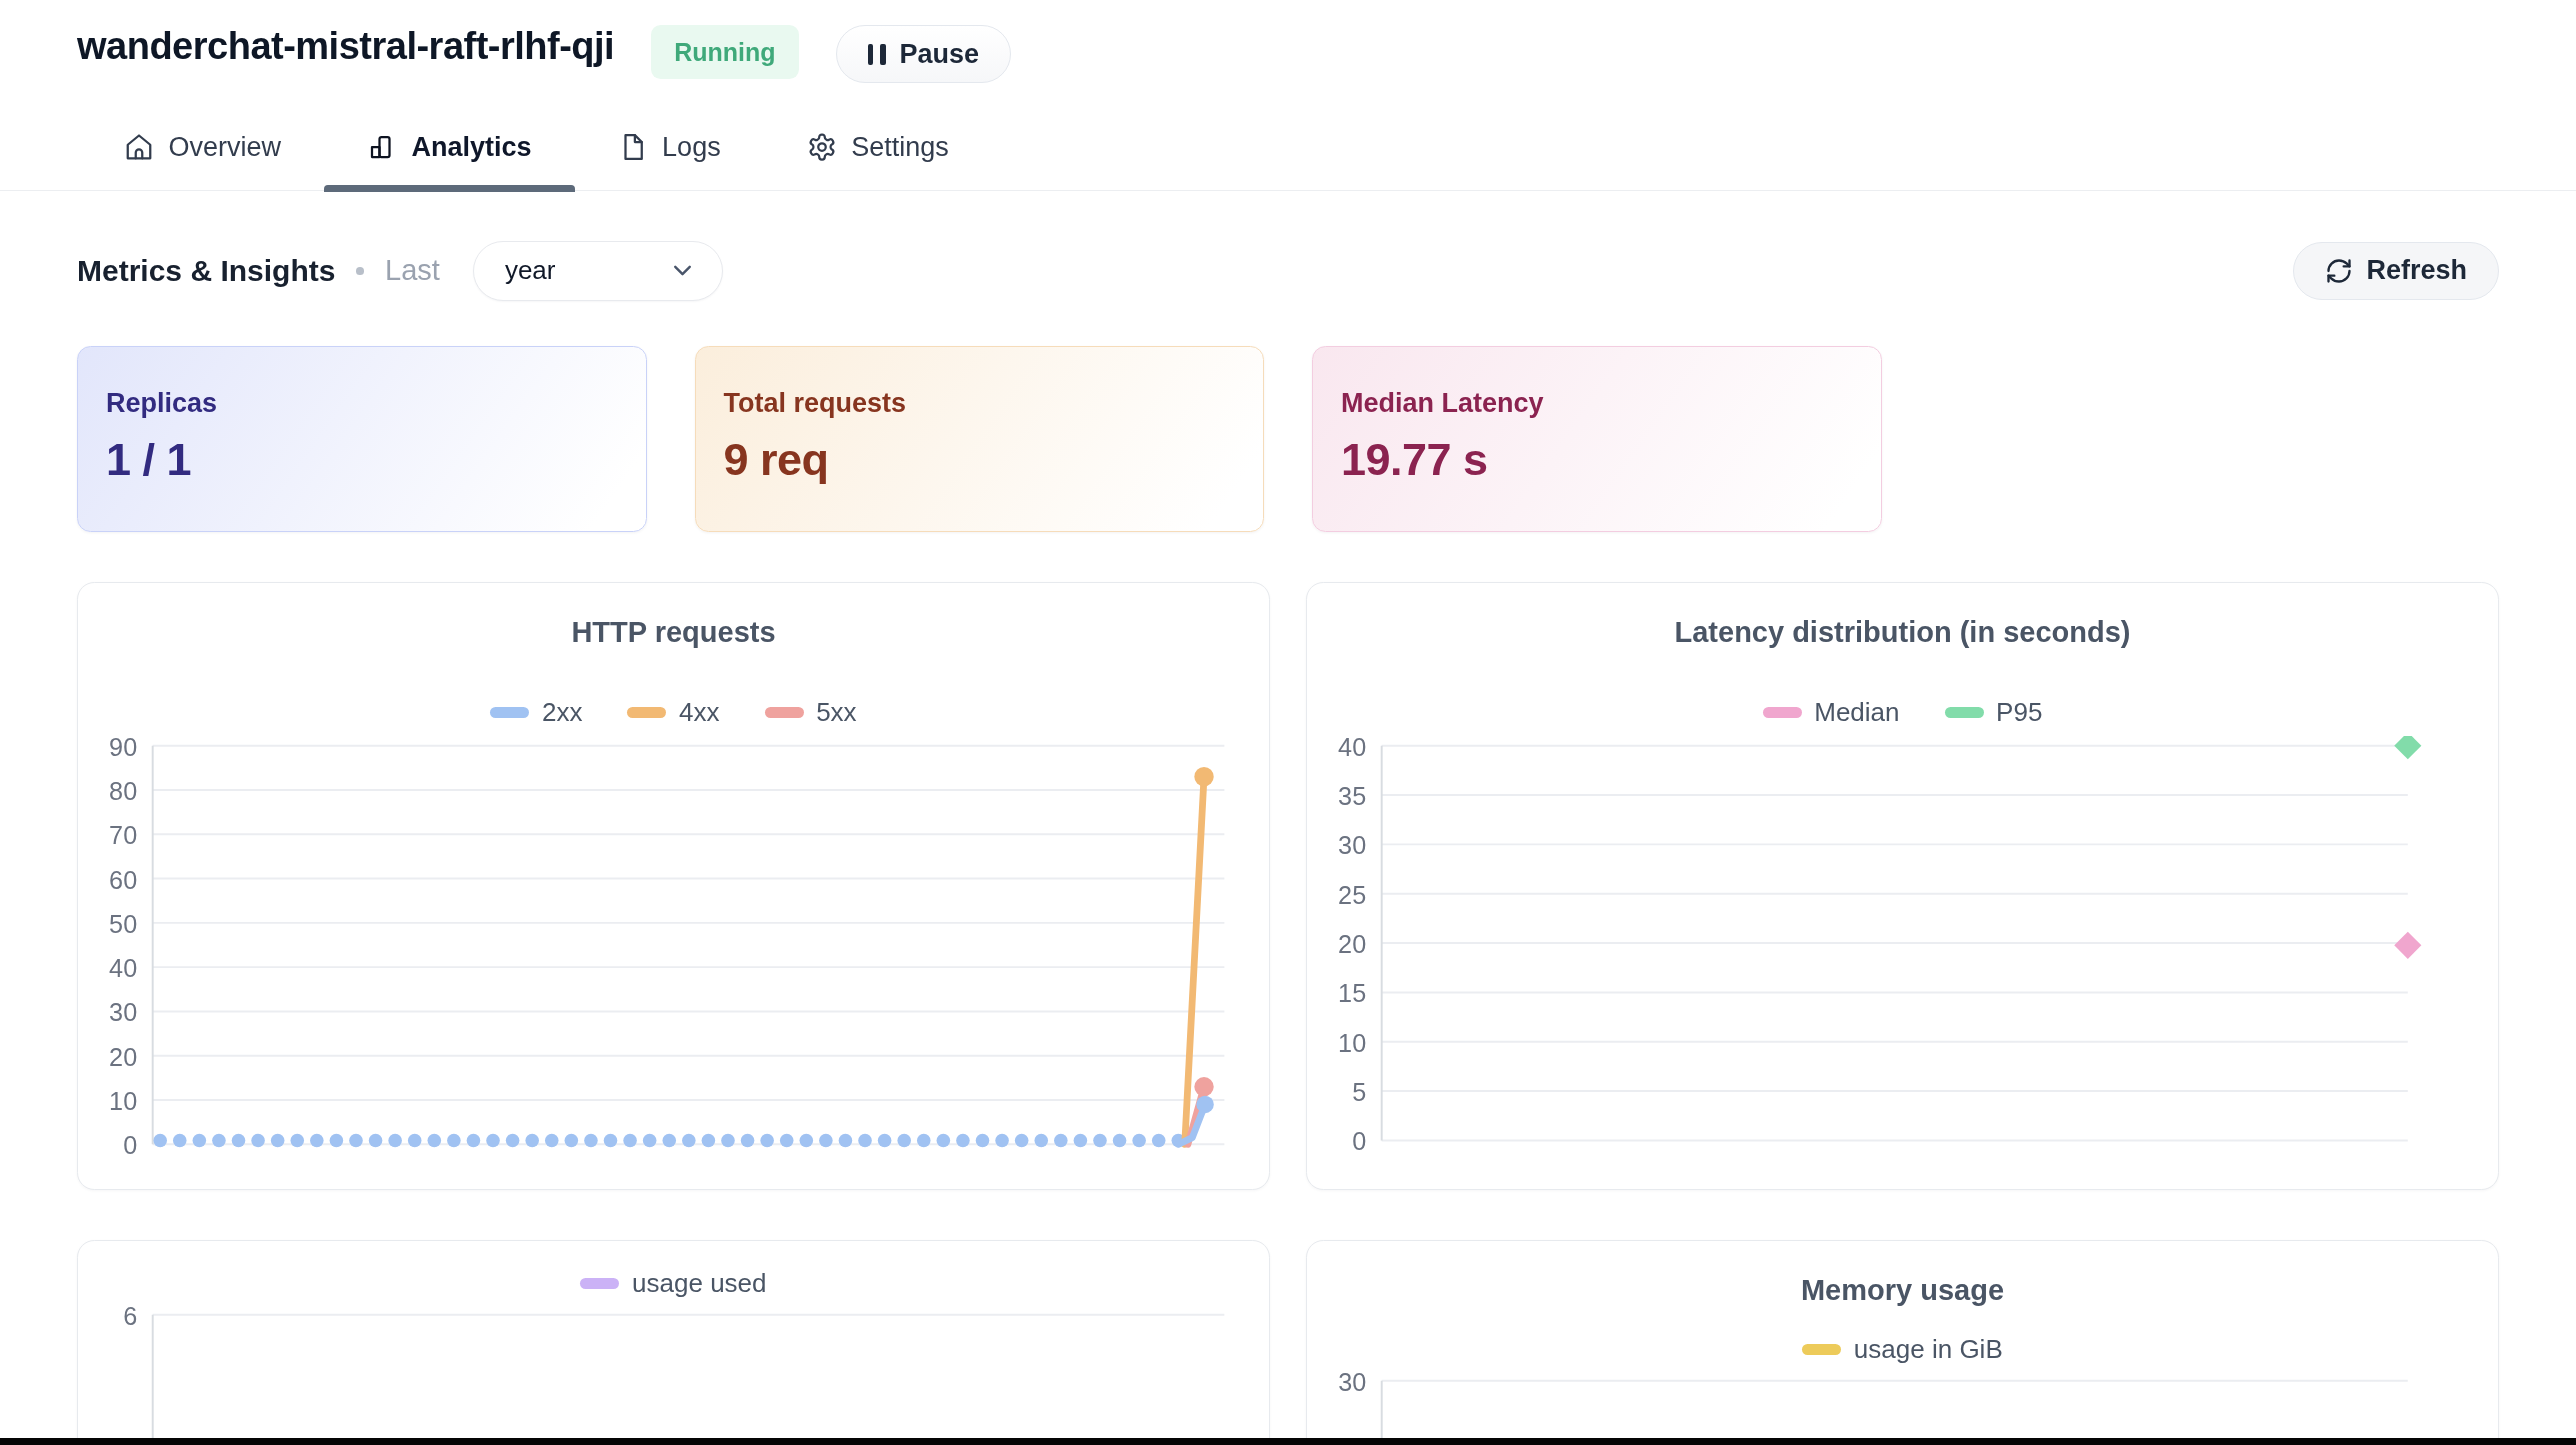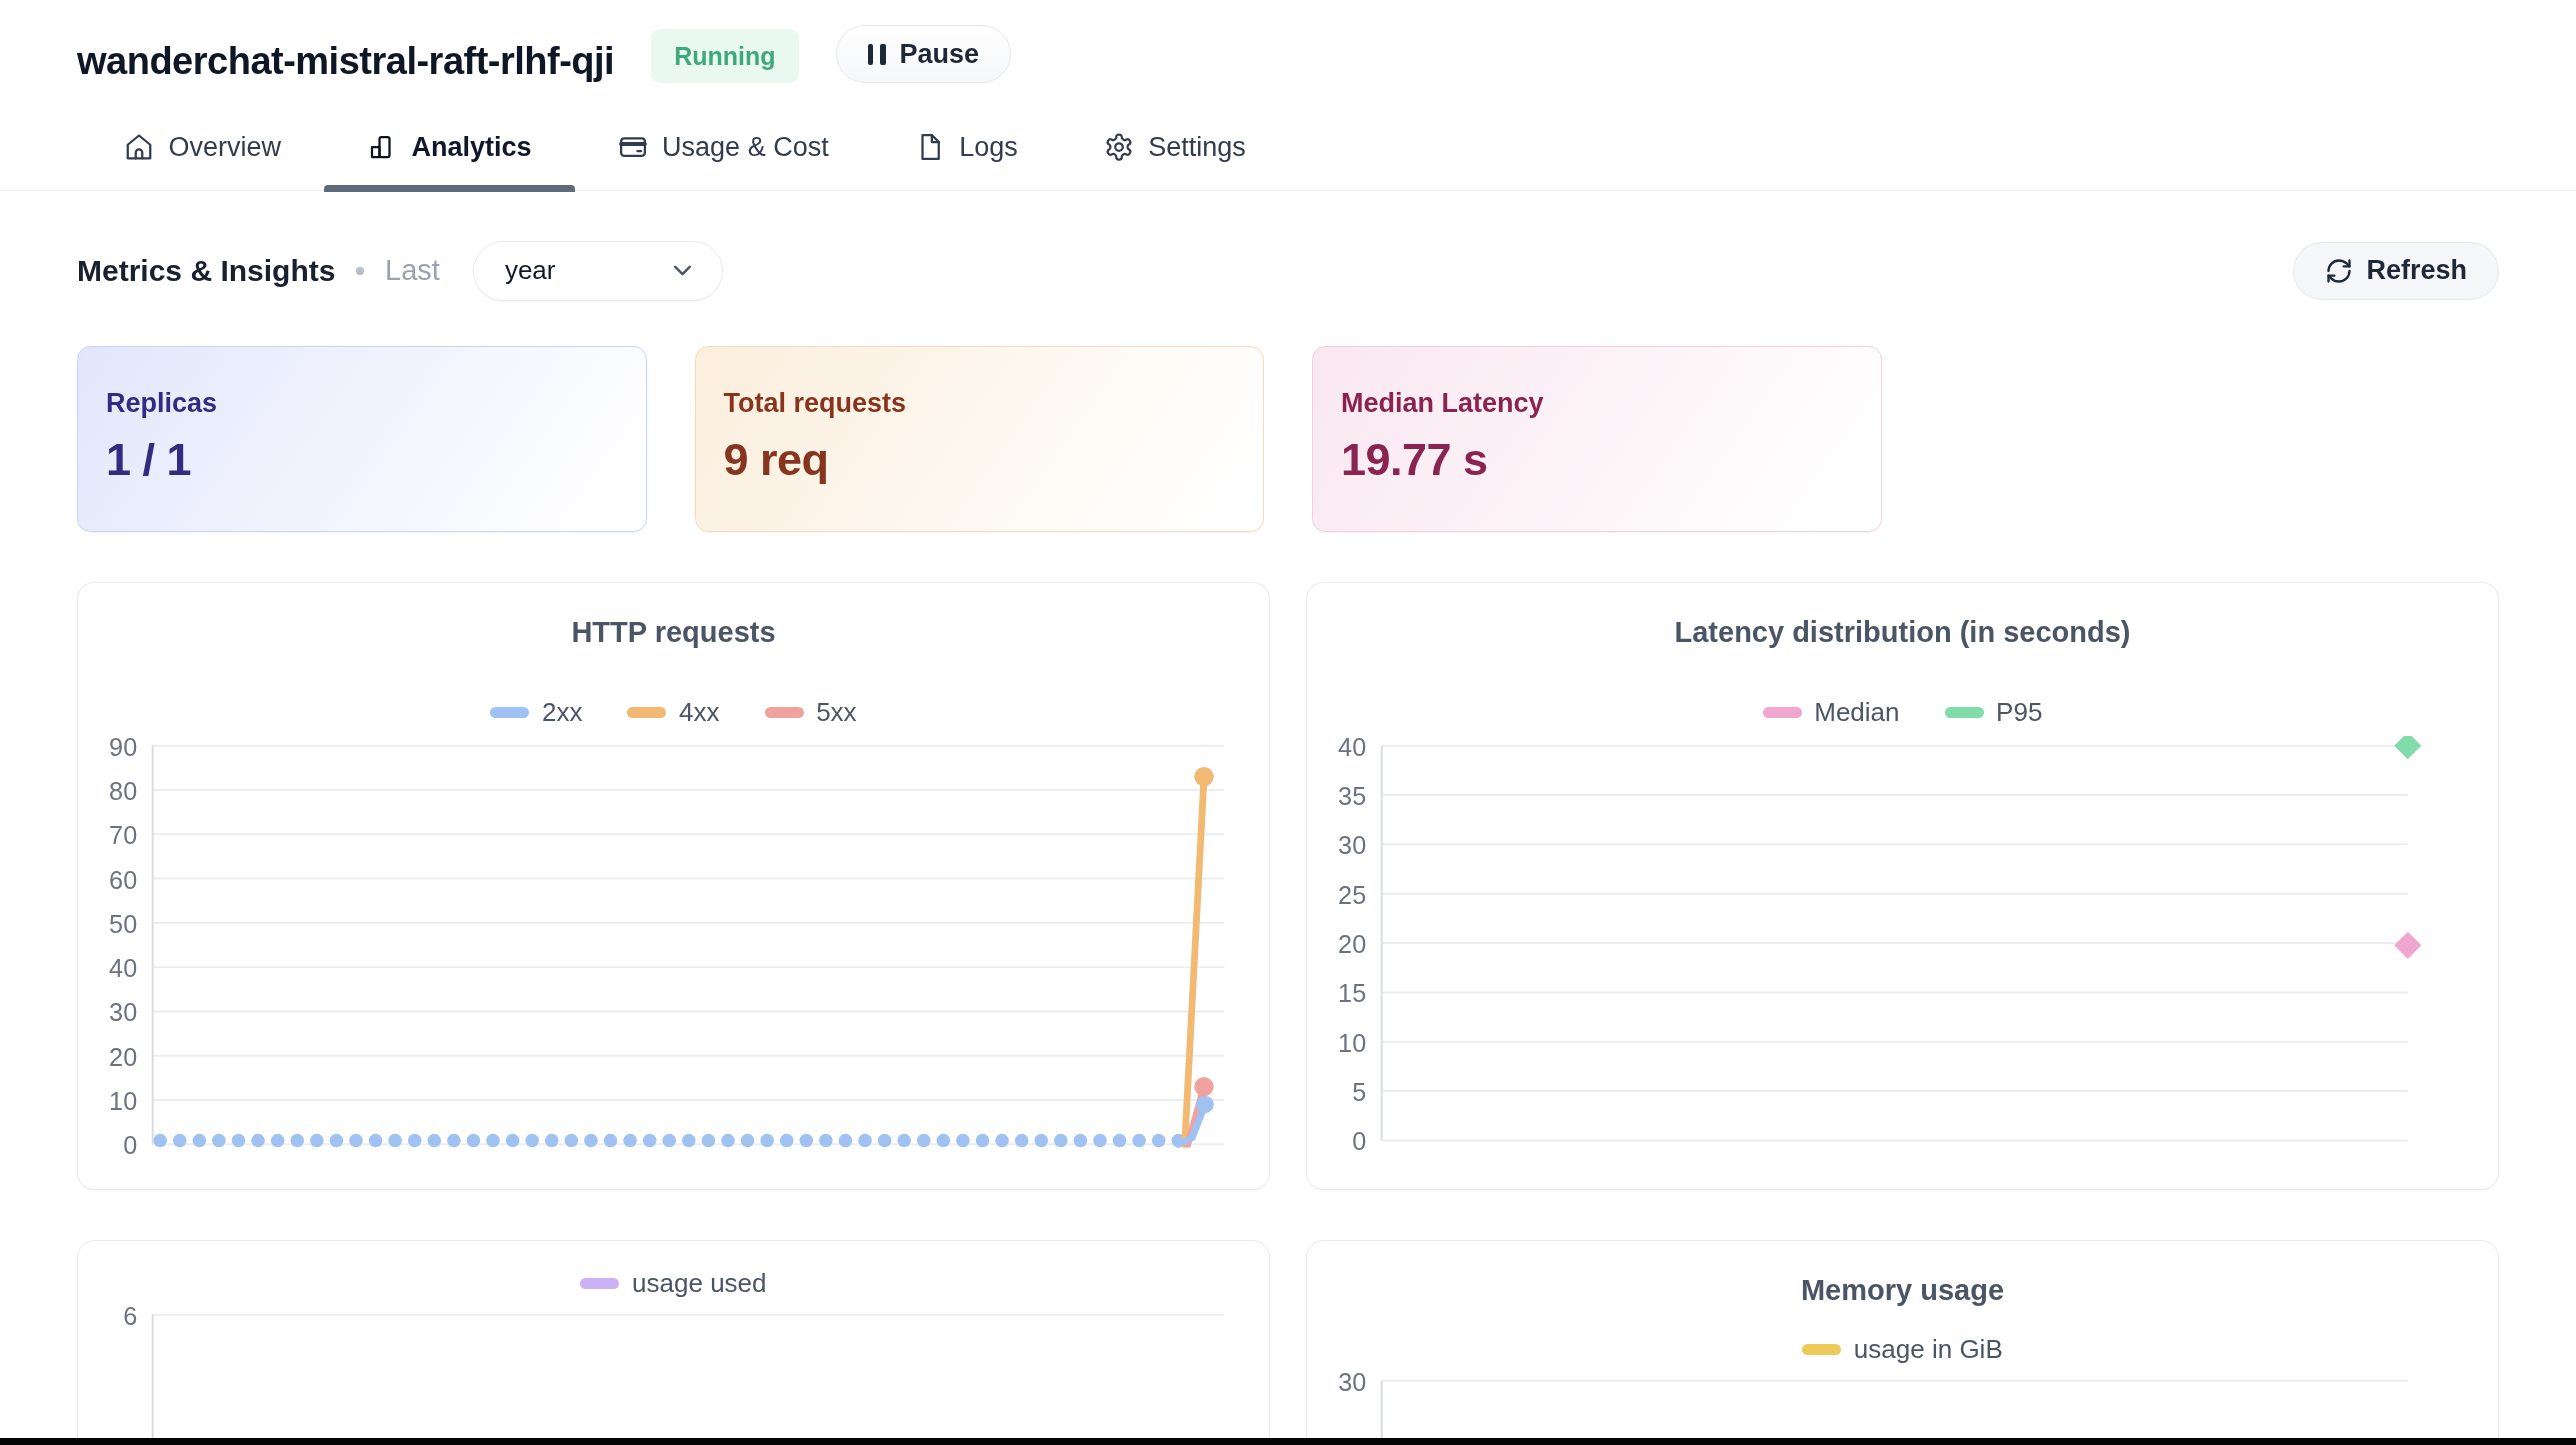--- a/index.html
+++ b/index.html
@@ -1,21 +1,21 @@
 <!DOCTYPE html>
 <html><head>
 <meta charset="utf-8">
 <style>
   * { margin:0; padding:0; box-sizing:border-box; }
   html,body { background:#ffffff; }
   body { font-family:"Liberation Sans", sans-serif; color:#101828; }
   .page { position:relative; width:2576px; height:1446px; overflow:hidden; background:#fff; }
 
   
-  .header { display:flex; align-items:flex-end; gap:37px; padding:25px 49px 0 77px; }
+  .header { display:flex; align-items:flex-start; gap:37px; padding:25px 49px 0 77px; }
   .app-title { font-size:38px; font-weight:800; color:#0e1726; letter-spacing:-0.5px; }
   .status-badge { font-size:25px; font-weight:700; padding:12.6px 23px; border-radius:9.7px; }
   .pill-btn { display:inline-flex; align-items:center; gap:13.5px; border:1.9px solid #e4e8ee;
               border-radius:967px; background:linear-gradient(#ffffff,#f6f7f9);
               padding:12.6px 31px; font-size:27px; font-weight:700; color:#1d2838; cursor:pointer; }
   .pause-icon { display:inline-flex; gap:6.8px; }
   .pause-icon i { display:block; width:5.8px; height:21px; background:#1d2838; border-radius:1.9px; }
 
   
   .tabbar { margin-top:43px; border-bottom:1.9px solid #eceef1; padding-left:81px; display:flex; }
@@ -87,28 +87,20 @@
           <path d="M9.4 21v-4.6a2.6 2.6 0 0 1 5.2 0V21"></path>
       </svg>
       <span>Overview</span>
     </div>
     <div class="tab active">
       <svg viewBox="0 0 24 24" fill="none" stroke-width="1.8" stroke-linecap="round" stroke-linejoin="round">
         <path d="M4 20v-8h6v8z"></path>
           <rect x="10" y="4" width="8" height="16" rx="1.5"></rect>
       </svg>
       <span>Analytics</span>
-    </div>
-    <div class="tab">
-      <svg viewBox="0 0 24 24" fill="none" stroke-width="1.8" stroke-linecap="round" stroke-linejoin="round">
-        <rect x="2.5" y="5" width="19" height="14" rx="2.5"></rect>
-          <path d="M2.5 9.5h19" stroke-width="3.2"></path>
-          <path d="M15.5 15.2h3"></path>
-      </svg>
-      <span>Usage &amp; Cost</span>
     </div>
     <div class="tab">
       <svg viewBox="0 0 24 24" fill="none" stroke-width="1.8" stroke-linecap="round" stroke-linejoin="round">
         <path d="M6 2.5h7.5L19 8v13.5H6z"></path>
           <path d="M13.5 2.5V8H19"></path>
       </svg>
       <span>Logs</span>
     </div>
     <div class="tab">
       <svg viewBox="0 0 24 24" fill="none" stroke-width="1.8" stroke-linecap="round" stroke-linejoin="round">

